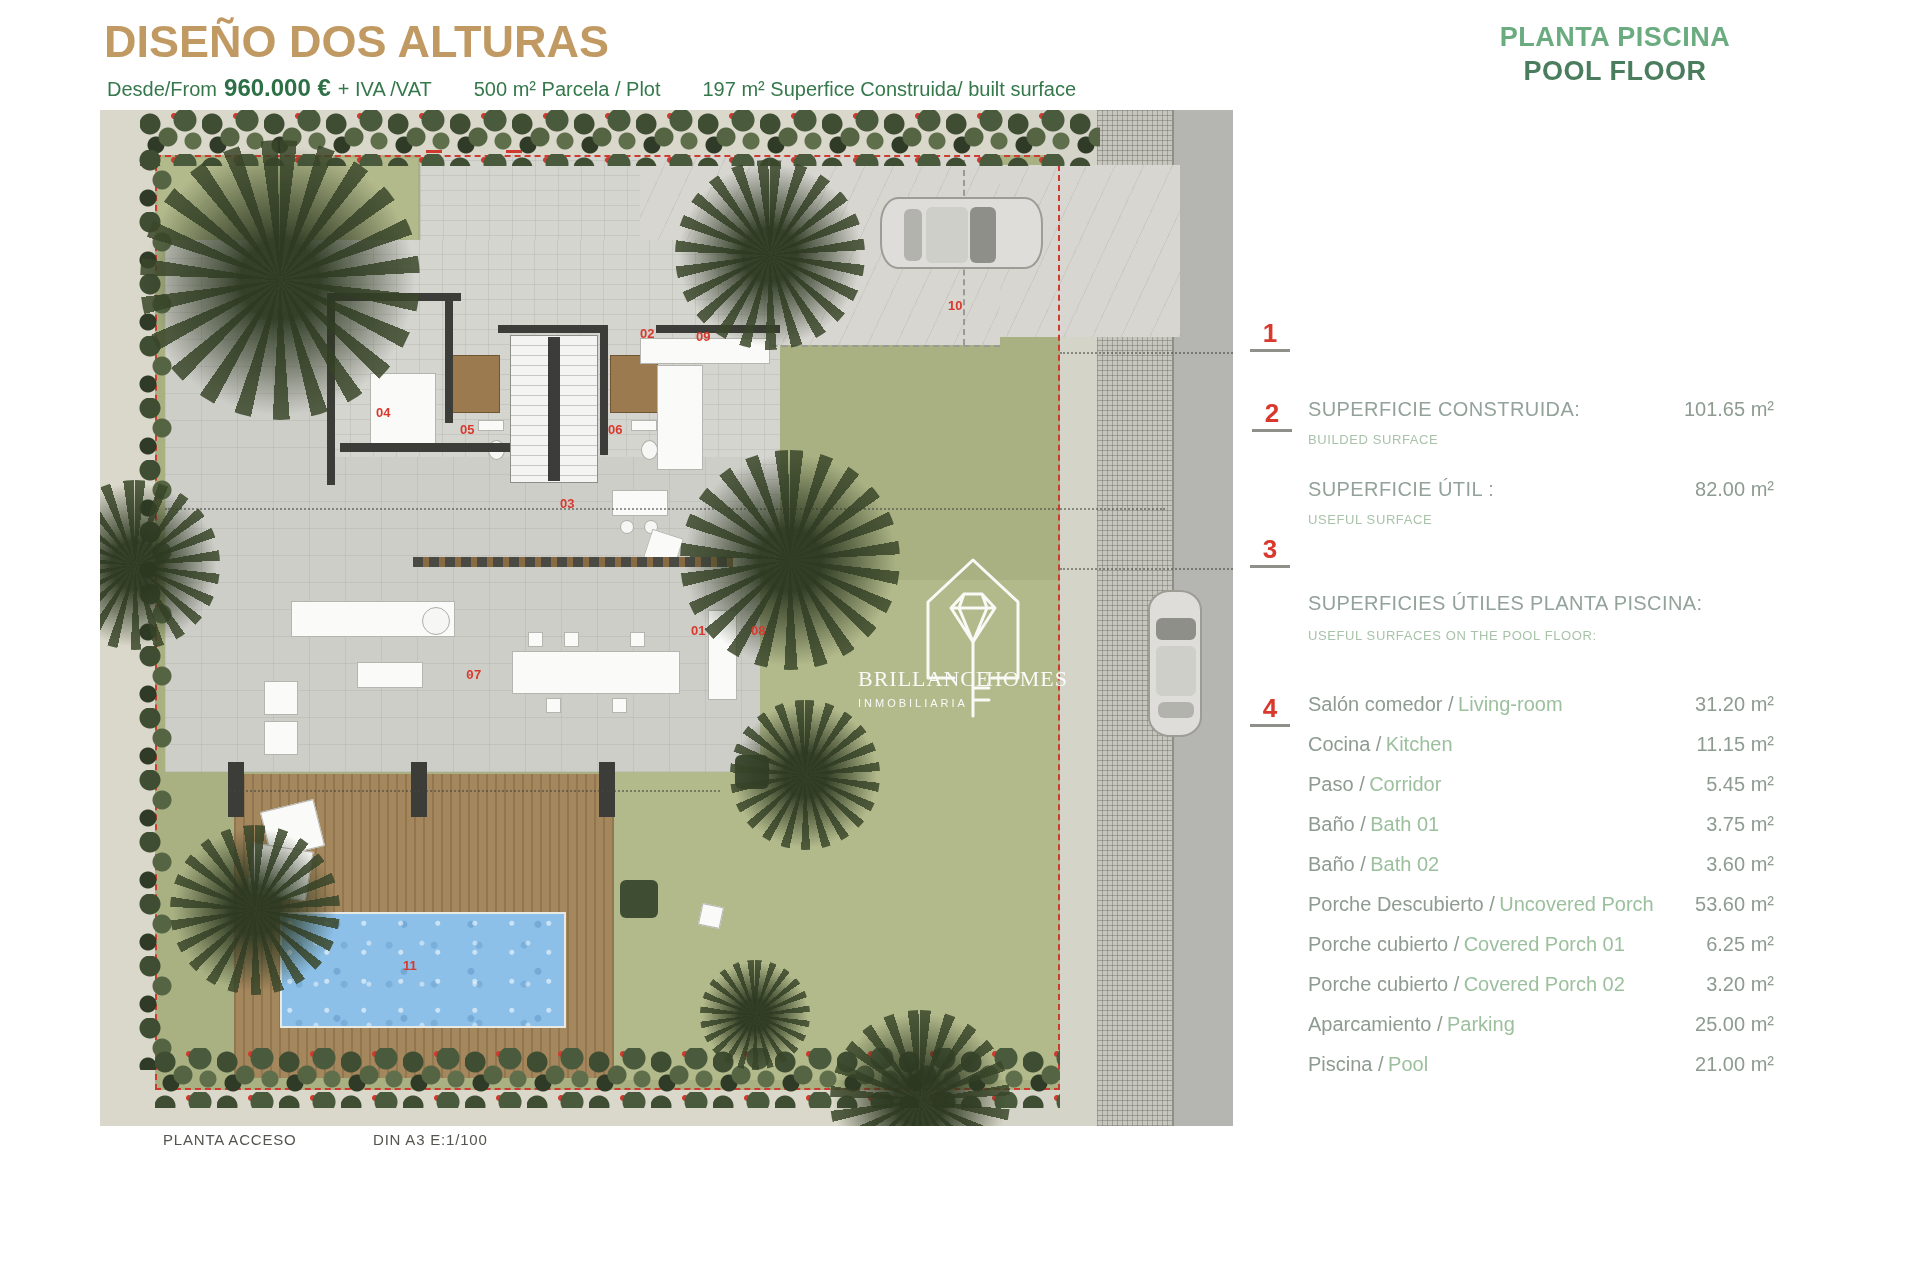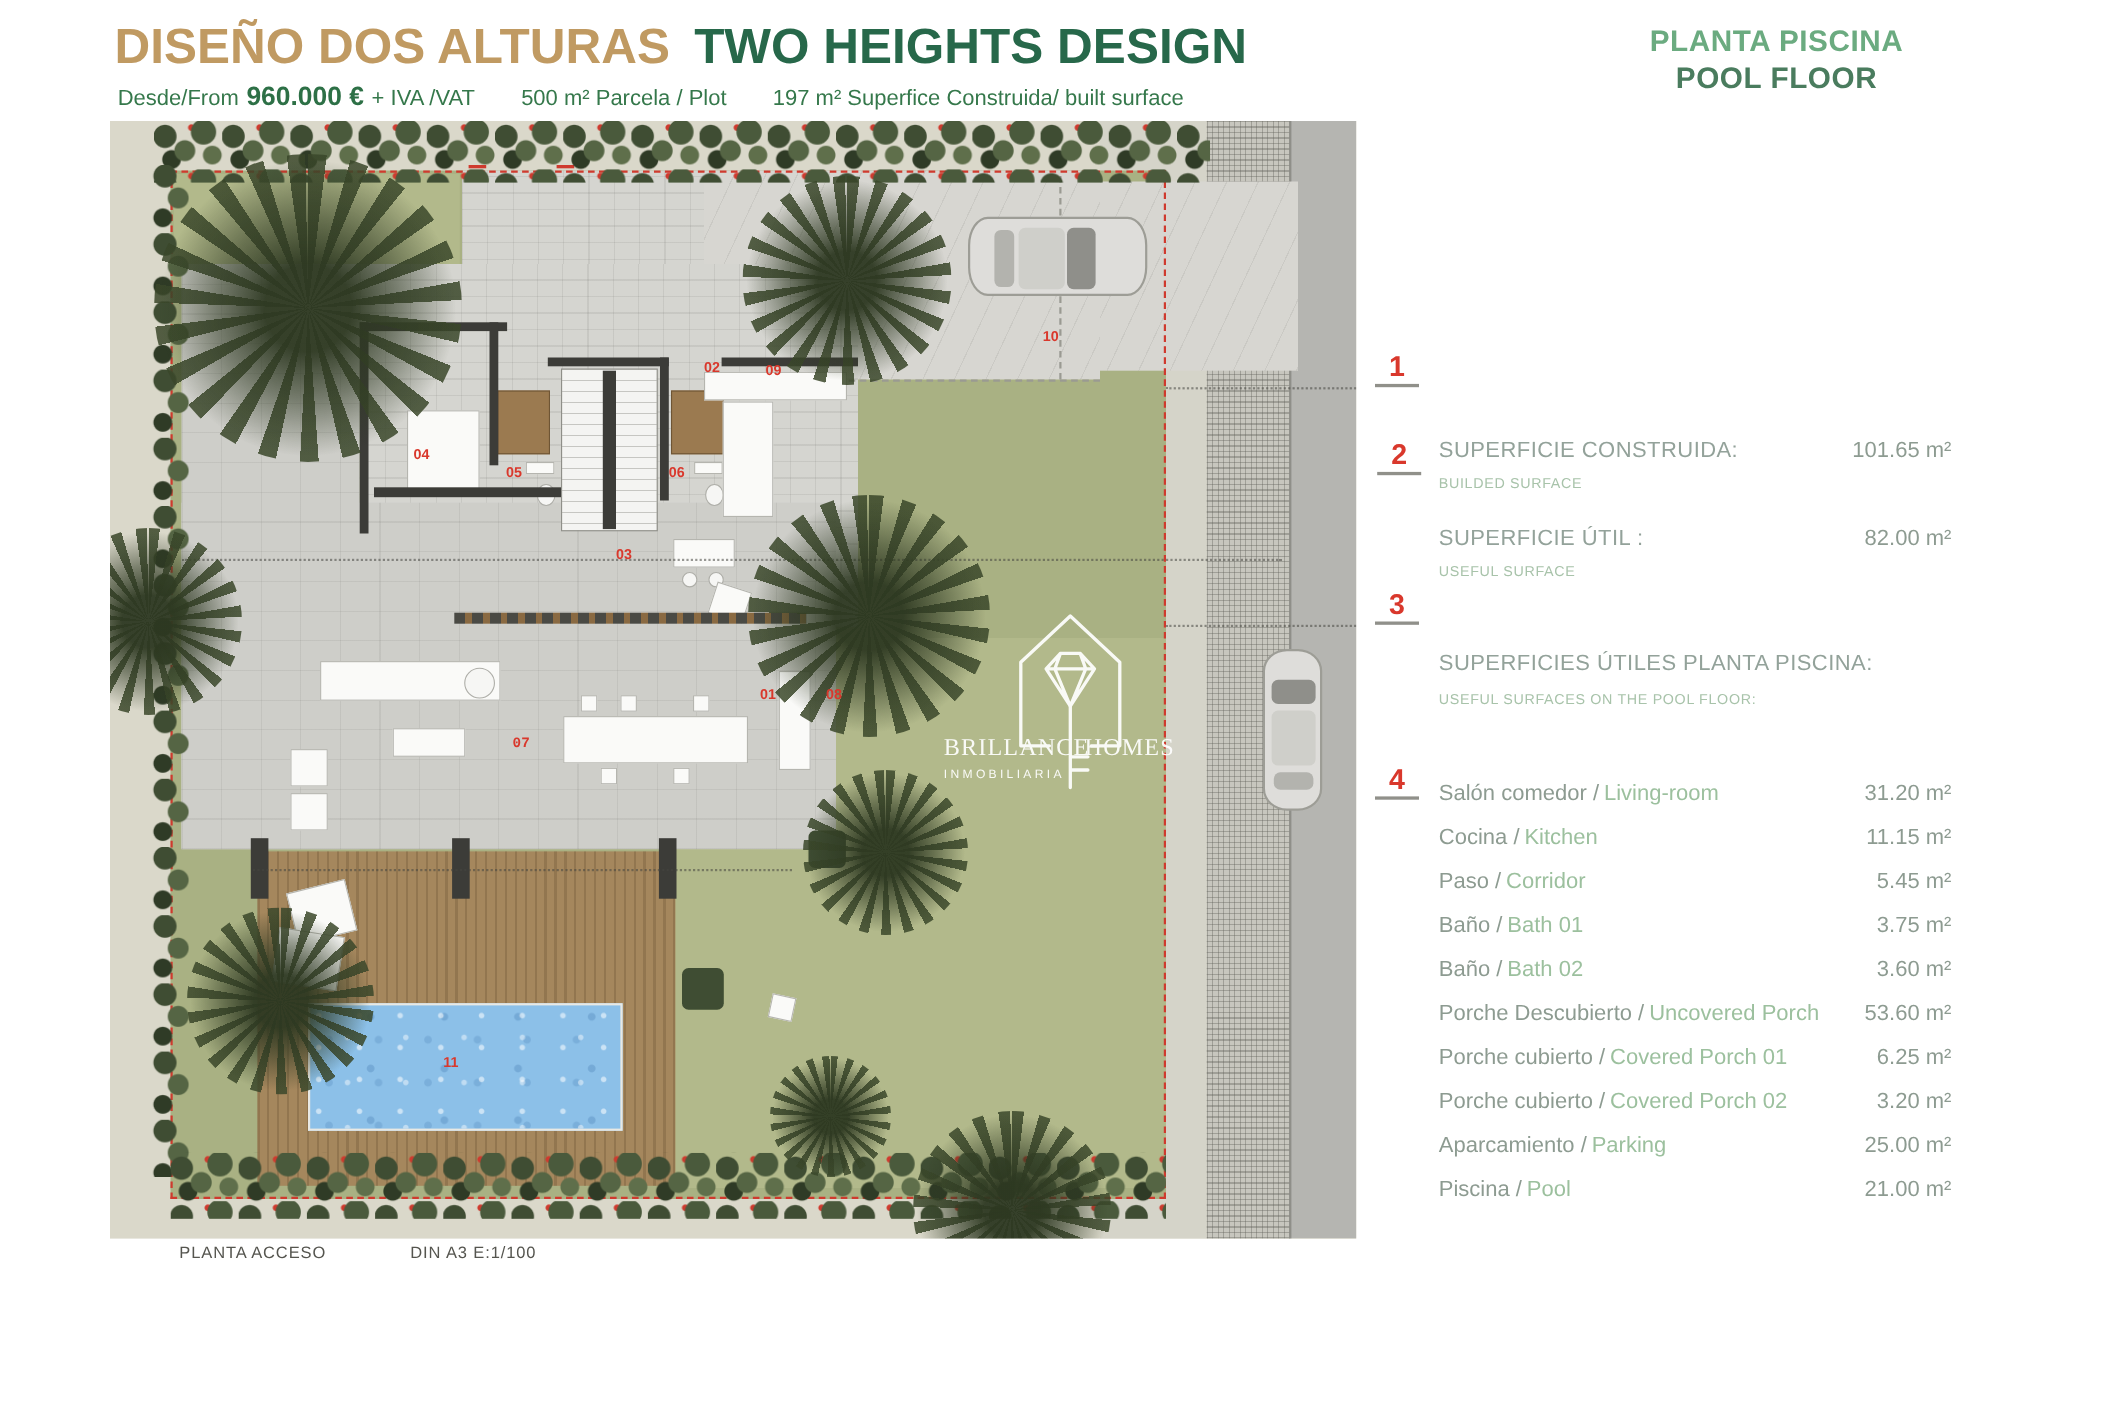--- a/index.html
+++ b/index.html
@@ -21,21 +21,21 @@
 
   
   .panel-row{left:1308px;width:466px;display:flex;justify-content:space-between;align-items:baseline;}
   .panel-label{font-size:20px;color:#93a29a;letter-spacing:.4px;}
   .panel-value{font-size:20px;color:#8d9b91;}
   .panel-sub{left:1308px;font-size:13px;color:#a8c3aa;letter-spacing:.6px;}
   .marker{width:40px;text-align:center;}
   .marker .num{font-size:26px;font-weight:bold;color:#d9382c;line-height:26px;}
   .marker .bar{margin-top:3px;height:3px;background:#90908a;}
   .rooms{left:1308px;top:693px;width:466px;}
-  .room-row{display:flex;justify-content:space-between;align-items:flex-end;height:40px;gap:32px;}
+  .room-row{display:flex;justify-content:space-between;align-items:flex-start;height:40px;gap:32px;}
   .room-es{font-size:20px;color:#8d9b91;}
   .room-en{font-size:20px;color:#9cc09e;}
   .room-val{font-size:20px;color:#8d9b91;}
 
   
   .footer-txt{font-size:15px;color:#55554f;letter-spacing:.8px;top:1131px;margin-left:43px;}
 
   
   .plan{left:100px;top:110px;width:1133px;height:1016px;background:#dad8ca;overflow:hidden;}
   .lawn{background:#a9b183;}
@@ -92,21 +92,20 @@
   .car{background:#dedddA;border:2px solid #9d9d96;box-sizing:border-box;}
   .glass{background:#b3b3ae;border-radius:6px;}
 </style>
 </head>
 <body>
 
 <div class="page">
 
   <div class="abs title-row">
     <span class="title-es">DISEÑO DOS ALTURAS</span>
-    <span class="title-en">TWO HEIGHTS DESIGN</span>
   </div>
   <div class="abs sub-row">
     <span class="sub-sm">Desde/From</span>
     <span class="sub-price">960.000 €</span>
     <span class="sub-sm">+ IVA /VAT</span>
     <span class="sub-sm sub-gap">500 m² Parcela / Plot</span>
     <span class="sub-sm sub-gap">197 m² Superfice Construida/ built surface</span>
   </div>
   <div class="abs floor-label">
     <div class="floor-es">PLANTA PISCINA</div>

